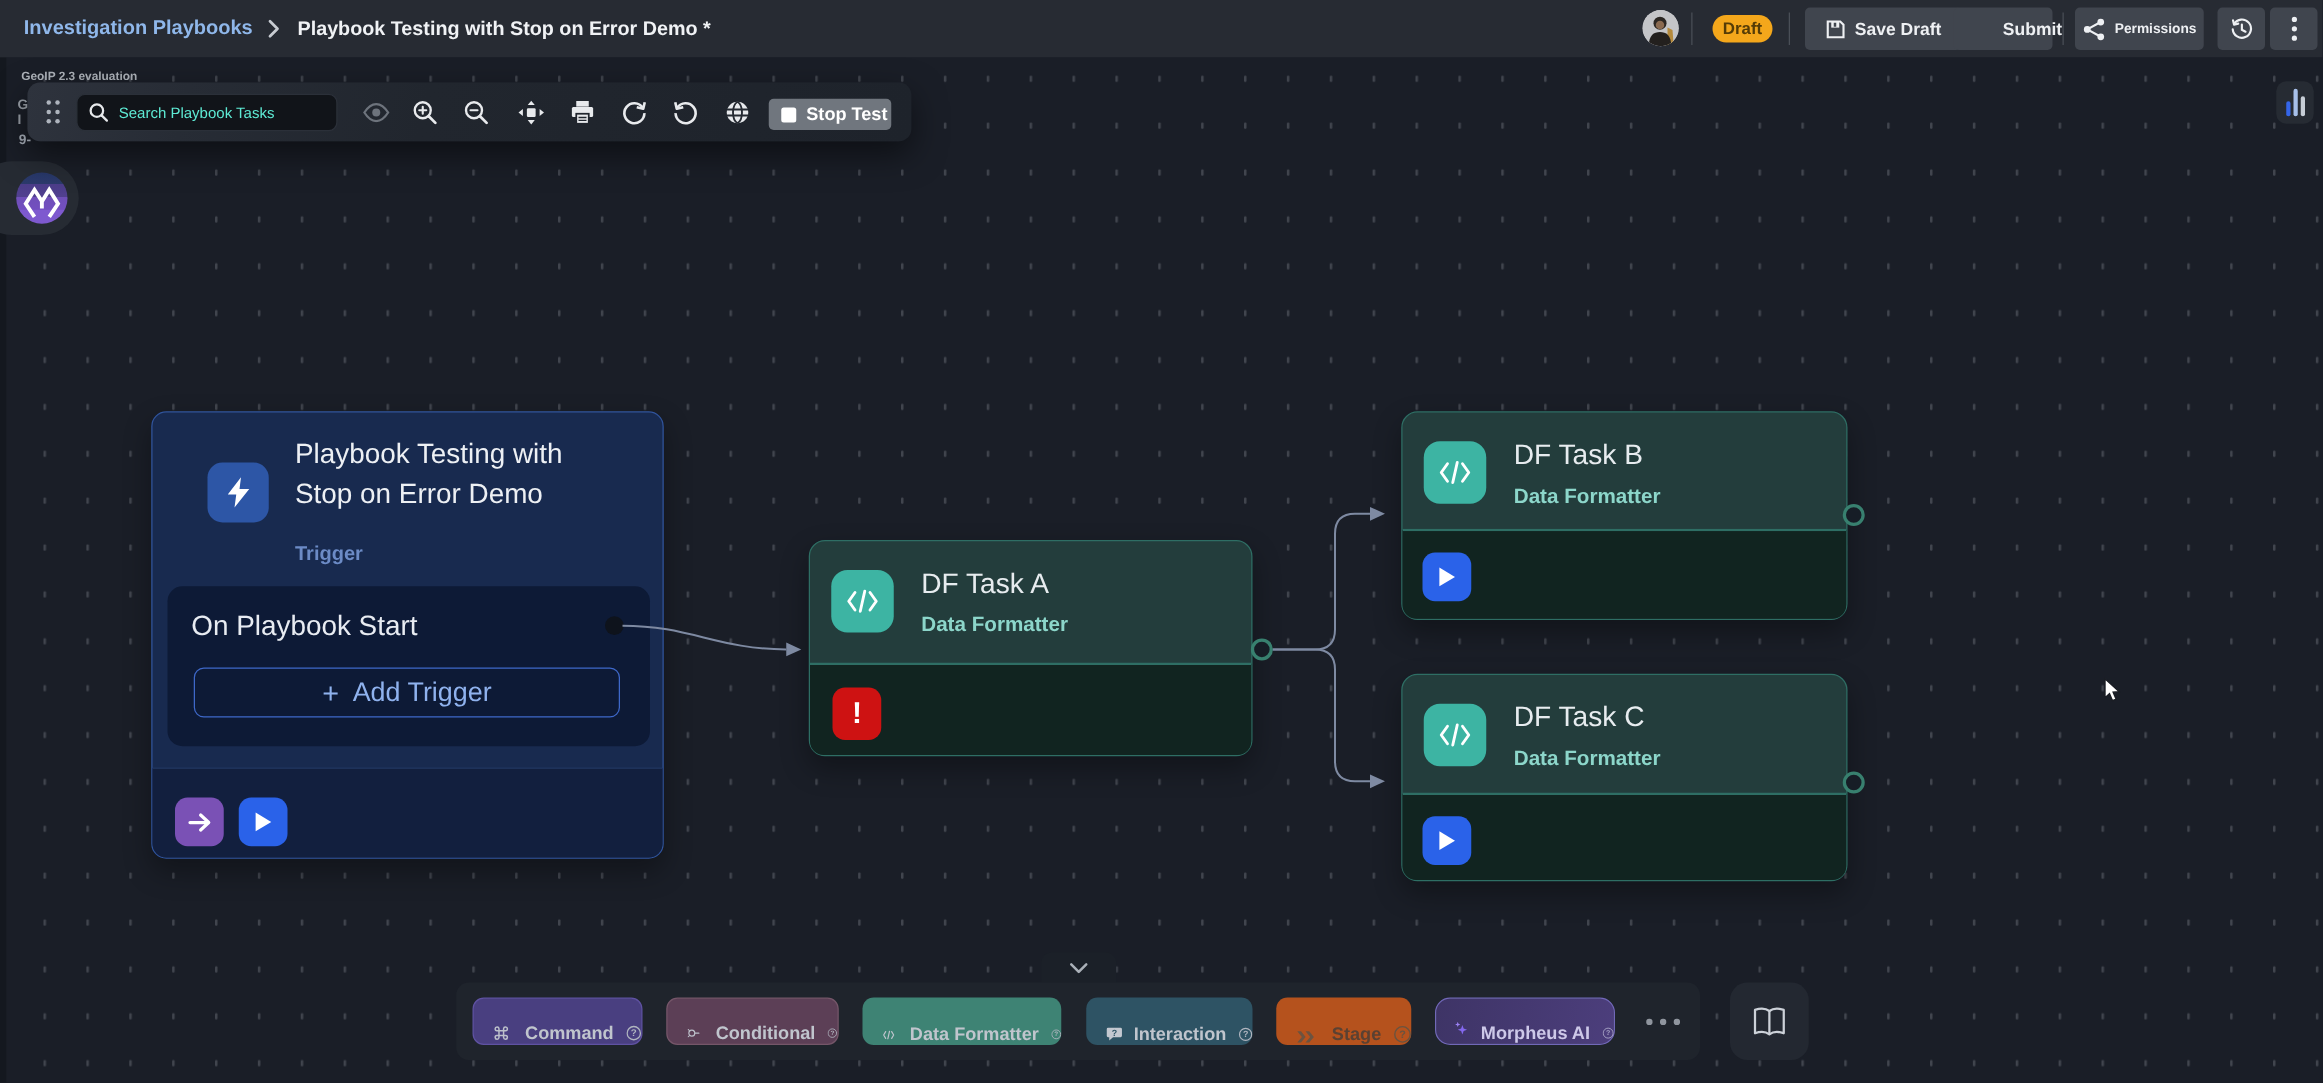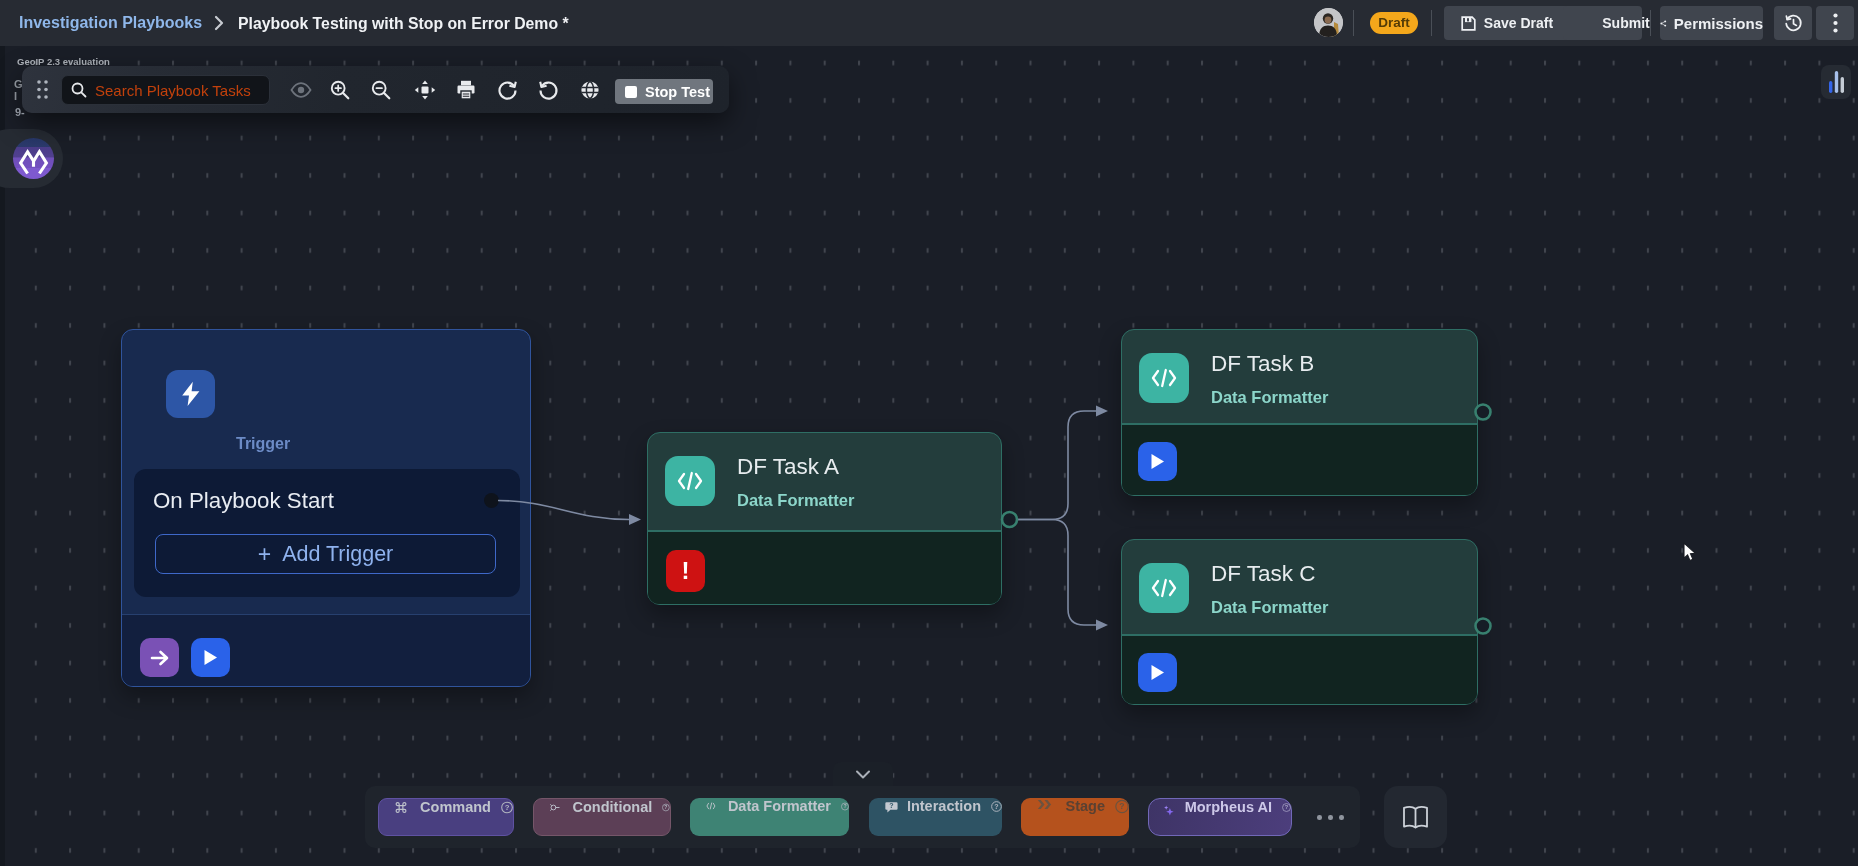--- a/index.html
+++ b/index.html
@@ -13,21 +13,21 @@
 #draftpill { position:absolute; left:1370px; top:12px; width:48px; height:22px; border-radius:11px; background:#f4a71b; color:#553c06; font-size:13.5px; font-weight:700; text-align:center; line-height:22px; }
 .tbtn { position:absolute; top:6px; height:34px; background:#40454e; border-radius:4px; color:#eef0f3; font-size:14px; font-weight:700; display:flex; align-items:center; justify-content:center; gap:7px; }
 #canvas { position:absolute; left:0; top:46px; width:1858px; height:820px; background:#1a1e27; overflow:hidden; }
 #leftstrip { position:absolute; left:0; top:0; width:5px; height:820px; background:#14181f; }
 #hiddentext1 { position:absolute; left:17px; top:10px; font-size:9.5px; font-weight:700; color:#aeb3ba; z-index:1; }
 #hiddentext2 { position:absolute; left:15px; top:60px; font-size:11px; font-weight:700; color:#8d939c; z-index:5; }
 #toolbar { position:absolute; left:22px; top:20px; width:707px; height:47px; border-radius:10px; z-index:4;
   background:linear-gradient(103deg,#2e333d 0%,#272c35 18%,#21262e 45%,#1e232b 100%);
   box-shadow:0 10px 26px rgba(0,0,0,.5); }
 #searchbox { position:absolute; left:61px; top:29px; width:209px; height:30px; background:#111419; border:1px solid #2b3039; border-radius:7px; z-index:5; display:flex; align-items:center; }
-#searchbox span { color:#c2410c; font-size:15px; margin-left:8px; }
+#searchbox span { color:#5eead4; font-size:12px; margin-left:8px; }
 #draghandle { position:absolute; left:36px; top:33px; z-index:5; }
 .ticon { position:absolute; top:34px; z-index:5; }
 #stoptest { position:absolute; left:615px; top:33px; width:98px; height:25px; background:#70767e; border-radius:4px; z-index:5; color:#fff; font-size:14.5px; font-weight:700; display:flex; align-items:center; justify-content:flex-start; padding-left:10px; gap:8px; }
 #stoptest i { display:block; width:12px; height:12px; background:#fff; border-radius:2px; }
 #logocapsule { position:absolute; left:-20px; top:83px; width:83px; height:59px; border-radius:30px; background:#262b33; z-index:2; }
 #logocircle { position:absolute; left:13px; top:92px; width:41px; height:41px; border-radius:50%; z-index:3;
   background:linear-gradient(180deg,#273768 0%,#2c3a6c 22%,#4c3d8a 23%,#51408f 47%,#6f4fb8 48%,#734fc0 72%,#7e59cf 73%,#7e59cf 100%); }
 #chartbtn { position:absolute; left:1821px; top:19px; width:30px; height:34px; border-radius:8px; background:#262b33; }
 .node { position:absolute; border-radius:13px; box-shadow:0 10px 22px rgba(0,0,0,.32); }
 #trignode { position:absolute; left:121px; top:283px; width:410px; height:358px; border:1px solid #30549c; background:#182a4f; border-radius:12px; box-shadow:0 10px 22px rgba(0,0,0,.32); }
@@ -46,21 +46,21 @@
 #nodeC { left:1121px; top:493px; width:357px; height:166px; }
 .tn-bot { position:absolute; left:0; bottom:0; width:100%; background:#112420; border-top:2px solid #2e6e64; border-radius:0 0 11px 11px; }
 .tn-icon { position:absolute; left:17px; top:23px; width:50px; height:50px; border-radius:13px; background:#3db4a3; display:flex; align-items:center; justify-content:center; }
 .tn-title { position:absolute; left:89px; top:21px; font-size:22.5px; color:#e7ecef; }
 .tn-sub { position:absolute; left:89px; top:58px; font-size:16.5px; font-weight:700; color:#8cd6ca; }
 #errbtn { position:absolute; left:18px; top:18px; width:39px; height:42px; border-radius:10px; background:#ce1212; color:#fff; font-weight:700; font-size:24px; display:flex; align-items:center; justify-content:center; }
 #conns { position:absolute; left:0; top:0; width:1858px; height:820px; z-index:2; pointer-events:none; }
 #bottombar { position:absolute; left:365px; top:740px; width:995px; height:62px; border-radius:10px; background:#1f242c; z-index:4; }
 #chevtab { position:absolute; left:833px; top:716px; width:60px; height:24px; border-radius:8px 8px 0 0; background:#1b2028; z-index:4; display:flex; align-items:center; justify-content:center; }
 #bookbtn { position:absolute; left:1384px; top:740px; width:63px; height:62px; border-radius:14px; background:#232831; z-index:4; display:flex; align-items:center; justify-content:center; }
-.pill { position:absolute; top:12px; height:38px; border-radius:9px; display:flex; align-items:flex-start; font-size:14.5px; font-weight:700; color:#c0c5cd; white-space:nowrap; }
+.pill { position:absolute; top:12px; height:38px; border-radius:9px; display:flex; align-items:flex-end; font-size:14.5px; font-weight:700; color:#c0c5cd; white-space:nowrap; }
 .pill .q { margin-left:10px; }
 #ellip { position:absolute; left:952px; top:29px; display:flex; gap:6.5px; }
 #ellip i { width:4.5px; height:4.5px; border-radius:50%; background:#8f959e; display:block; }
 #cursor { position:absolute; left:1683px; top:496px; z-index:9; }
 </style>
 </head>
 <body>
 <div id="topbar">
   <div id="crumb">Investigation Playbooks</div>
   <svg id="crumbsep" width="14" height="18">
@@ -95,21 +95,21 @@
     <span>Submit</span>
   </div>
   <div class="tdiv" style="left:1650px"></div>
   <div class="tbtn" style="left:1660px; width:103px;">
     <svg width="19" height="19" viewBox="0 0 19 19">
         <circle cx="3.8" cy="9.5" r="2.7" fill="#eef0f3"></circle>
         <circle cx="14.6" cy="3.6" r="2.7" fill="#eef0f3"></circle>
         <circle cx="14.6" cy="15.4" r="2.7" fill="#eef0f3"></circle>
         <path d="M3.8 9.5 L14.6 3.6 M3.8 9.5 L14.6 15.4" stroke="#eef0f3" stroke-width="1.8"></path>
       </svg>
-    <span style="font-size:15px;">Permissions</span>
+    <span style="font-size:11px;">Permissions</span>
   </div>
   <div class="tbtn" style="left:1774px; width:38px;">
     <svg width="19" height="19" viewBox="0 0 19 19">
         <path d="M3.2 5.2 A7.3 7.3 0 1 1 2.2 9.5" fill="none" stroke="#eef0f3" stroke-width="1.7" stroke-linecap="round"></path>
         <path d="M2.4 2.2 L3.2 5.7 L6.6 4.9" fill="none" stroke="#eef0f3" stroke-width="1.7" stroke-linecap="round" stroke-linejoin="round"></path>
         <path d="M9.5 5.6 V9.8 L12.4 11.4" fill="none" stroke="#eef0f3" stroke-width="1.7" stroke-linecap="round"></path>
       </svg>
   </div>
   <div class="tbtn" style="left:1816px; width:38px;">
     <svg width="5" height="20" viewBox="0 0 5 20">
@@ -224,20 +224,21 @@
     <circle cx="1483" cy="366" r="7.5" fill="#161d26" stroke="#38806f" stroke-width="2.6"></circle>
     <circle cx="1483" cy="580" r="7.5" fill="#161d26" stroke="#38806f" stroke-width="2.6"></circle>
   </svg>
 
   <div id="trignode">
     <div id="trig-icon">
       <svg width="22" height="26" viewBox="0 0 22 26">
           <path d="M12.8 0.8 L2.2 14.6 H9 L7.6 25 L19.4 10.2 H11.6 Z" fill="#fff"></path>
         </svg>
     </div>
+    <div id="trig-title">Playbook Testing with Stop on Error Demo</div>
     <div id="trig-sub">Trigger</div>
     <div id="trig-panel">
       <div id="trig-start">On Playbook Start</div>
       <div id="trig-dot"></div>
       <div id="addtrigger">
           <span style="font-size:23px; font-weight:400;">+</span>
           <span>Add Trigger</span>
         </div>
     </div>
     <div id="trig-foot">

